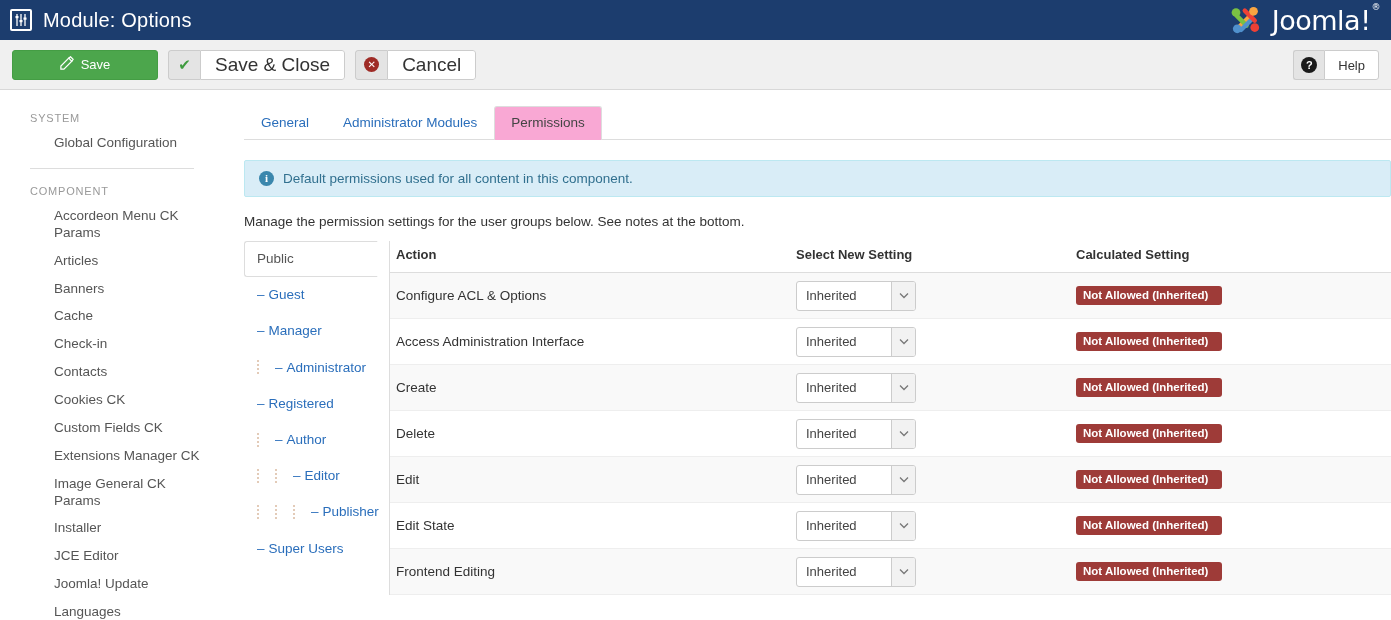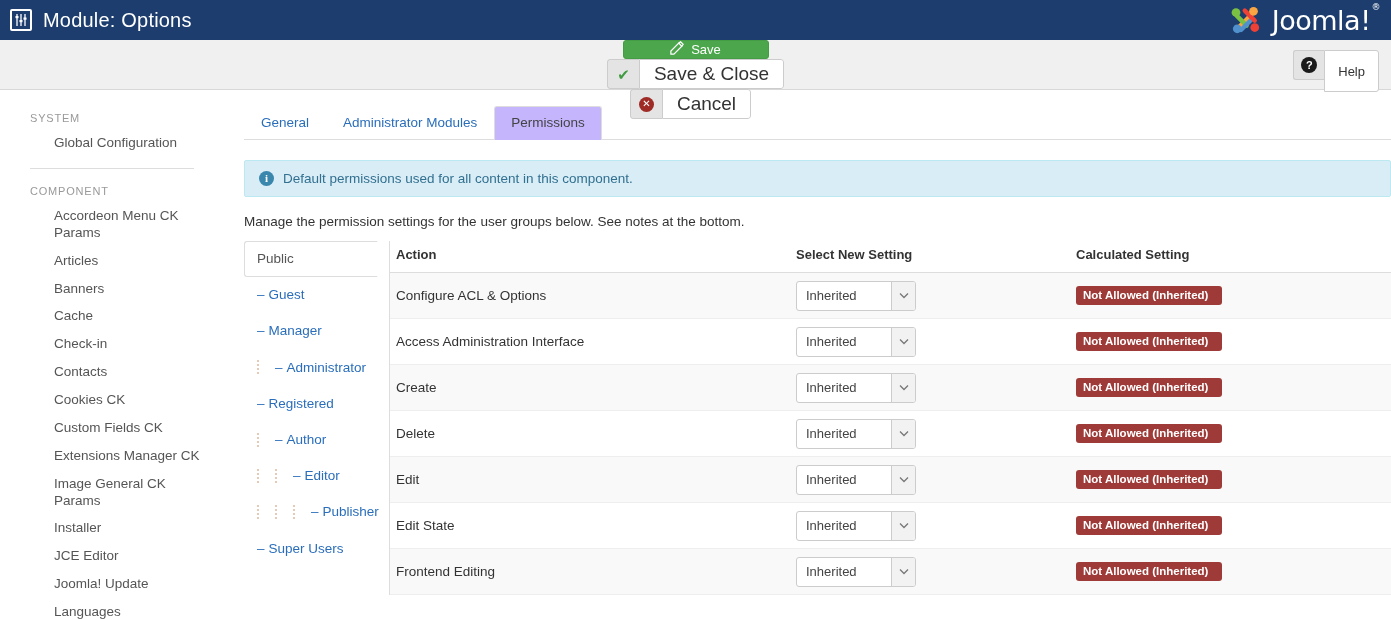--- a/index.html
+++ b/index.html
@@ -62,21 +62,20 @@
 
   
   .toolbar {
     height: 50px;
     background: #f0f0f0;
     border-bottom: 1px solid #d8d8d8;
     display: flex;
     align-items: center;
     padding: 0 12px;
     position: relative;
-    flex-direction: column;
   }
   .btn-group { display: flex; align-items: stretch; margin-right: 10px; }
   .btn {
     height: 30px;
     display: flex; align-items: center; gap: 7px;
     padding: 0 14px;
     border: 1px solid #ccc;
     background: #fff;
     font-size: 13px;
     color: #333;
@@ -132,21 +131,21 @@
     display: flex; align-items: center; justify-content: center;
   }
   .qmark {
     width: 16px; height: 16px; border-radius: 50%;
     background: #1a1a1a; color: #fff;
     font-size: 11px; font-weight: bold;
     display: flex; align-items: center; justify-content: center;
     line-height: 1;
   }
   .help-text-part {
-    height: 42px; padding: 0 13px;
+    height: 30px; padding: 0 13px;
     background: #fff; border: 1px solid #ccc;
     border-radius: 0 3px 3px 0;
     display: flex; align-items: center;
     font-size: 13px;
   }
 
   
   .body-wrap { display: flex; height: 578px; }
 
   
@@ -201,21 +200,21 @@
     color: #2a6ebb;
     cursor: pointer;
     border: 1px solid transparent;
     border-bottom: none;
     position: relative;
     top: 1px;
     line-height: 1.2;
   }
   .tab.active {
     color: #444;
-    background: #c4b5fd;
+    background: #f9a8d4;
     border-color: #ddd;
     border-radius: 3px 3px 0 0;
     text-align: center;
   }
 
   
   .alert {
     margin: 20px 0 0 0;
     background: #d9edf7;
     border: 1px solid #bce8f1;

